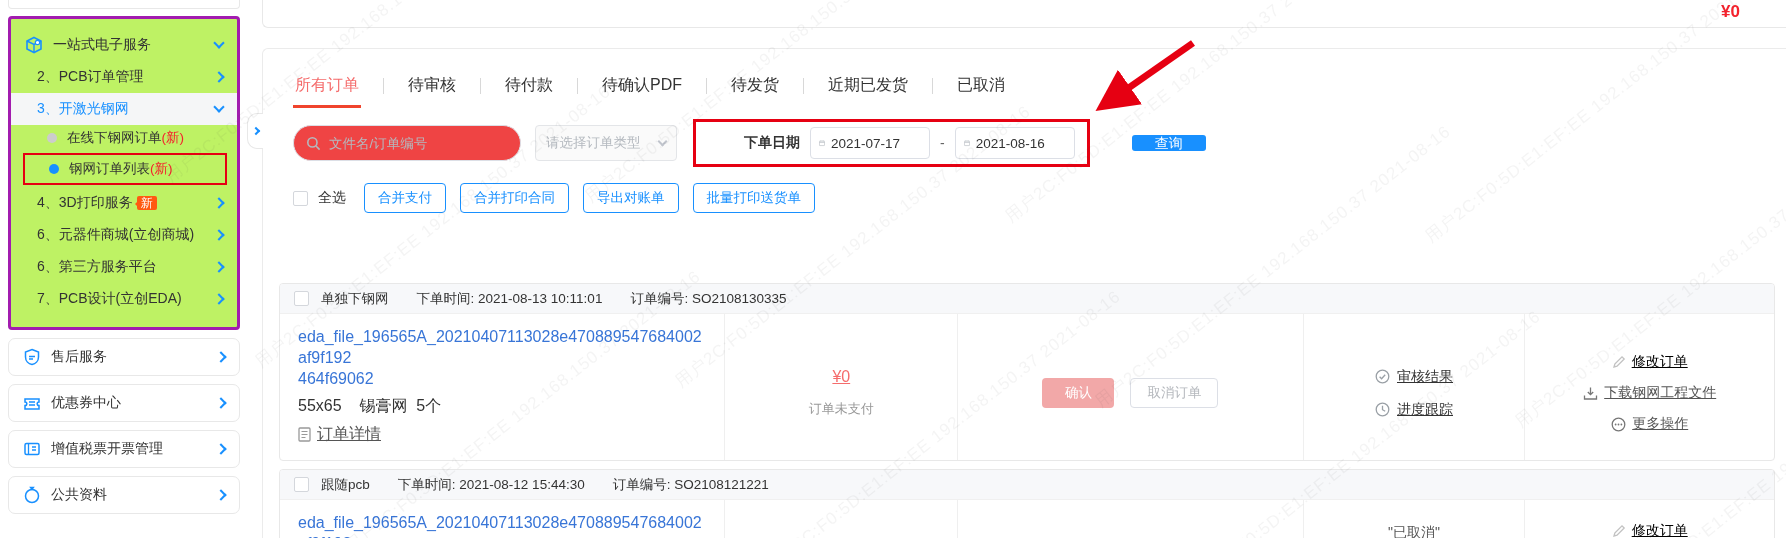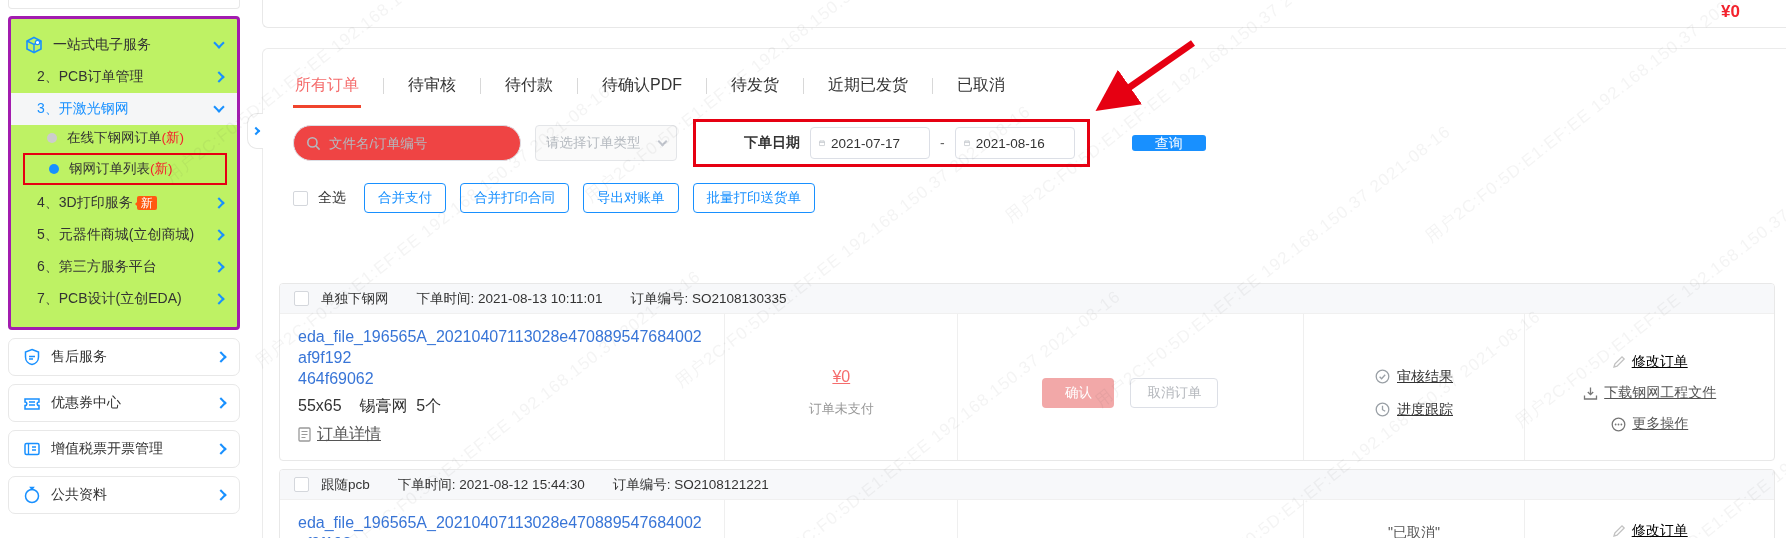--- a/index.html
+++ b/index.html
@@ -173,21 +173,21 @@
         <span>钢网订单列表</span>
         <span class="red-tag">(新)</span>
       </div>
     </div>
 
     <div class="s-row s-item">
       <span class="s-label"><span>4、3D打印服务</span><span class="badge">新</span></span>
       <span class="chev chev-r"></span>
     </div>
     <div class="s-row s-item">
-      <span class="s-label">5、元器件商城(立创商城)</span>
+      <span class="s-label">6、元器件商城(立创商城)</span>
       <span class="chev chev-r"></span>
     </div>
     <div class="s-row s-item">
       <span class="s-label">6、第三方服务平台</span>
       <span class="chev chev-r"></span>
     </div>
     <div class="s-row s-item">
       <span class="s-label">7、PCB设计(立创EDA)</span>
       <span class="chev chev-r"></span>
     </div>

